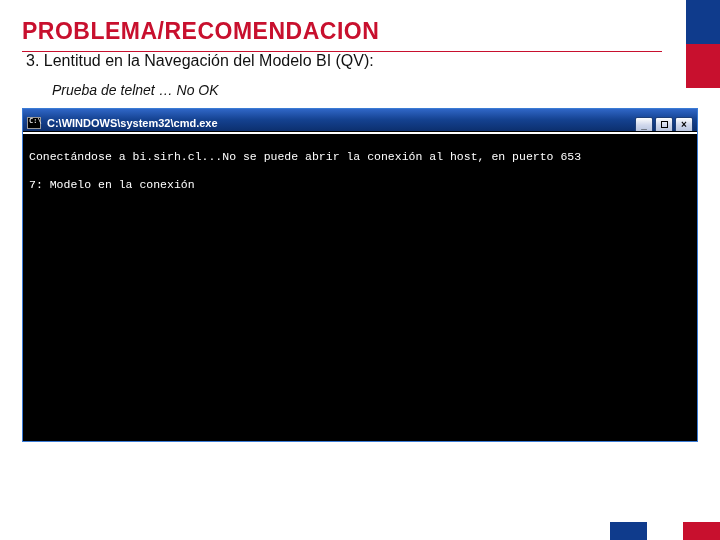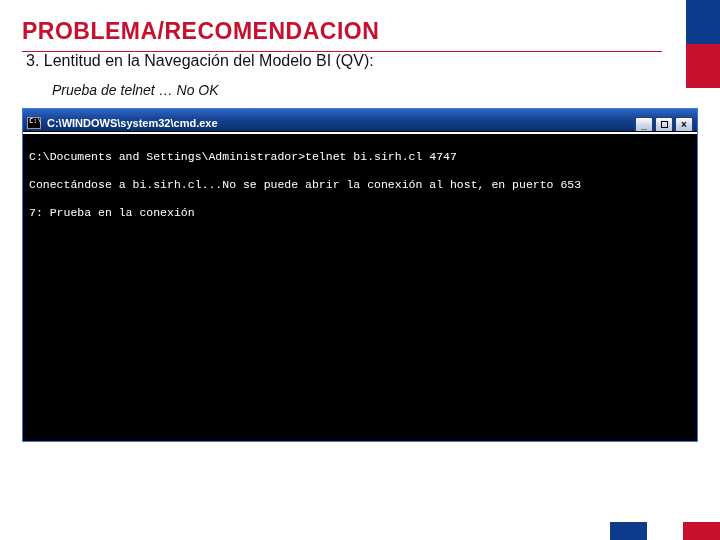--- a/index.html
+++ b/index.html
@@ -152,23 +152,22 @@
     <div class="cmd-titlebar">
       <span class="cmd-icon"></span>
       <span class="cmd-title-text">C:\WINDOWS\system32\cmd.exe</span>
       <span class="win-btns">
         <span class="win-btn">_</span>
         <span class="win-btn"><span class="sq"></span></span>
         <span class="win-btn close">×</span>
       </span>
     </div>
     <div class="cmd-body">
-<span class="line">C:\Documents and Settings\Administrador&gt;telnet bi.sirh.cl 4747</span>
 <span class="line">Conectándose a bi.sirh.cl...No se puede abrir la conexión al host, en puerto 653</span>
-<span class="line">7: Prueba en la conexión</span>
+<span class="line">7: Modelo en la conexión</span>
 <span class="line"></span>
     </div>
   </div>
 
   <div class="flag-bottom">
     <div class="blue"></div>
     <div class="white"></div>
     <div class="red"></div>
   </div>
 

